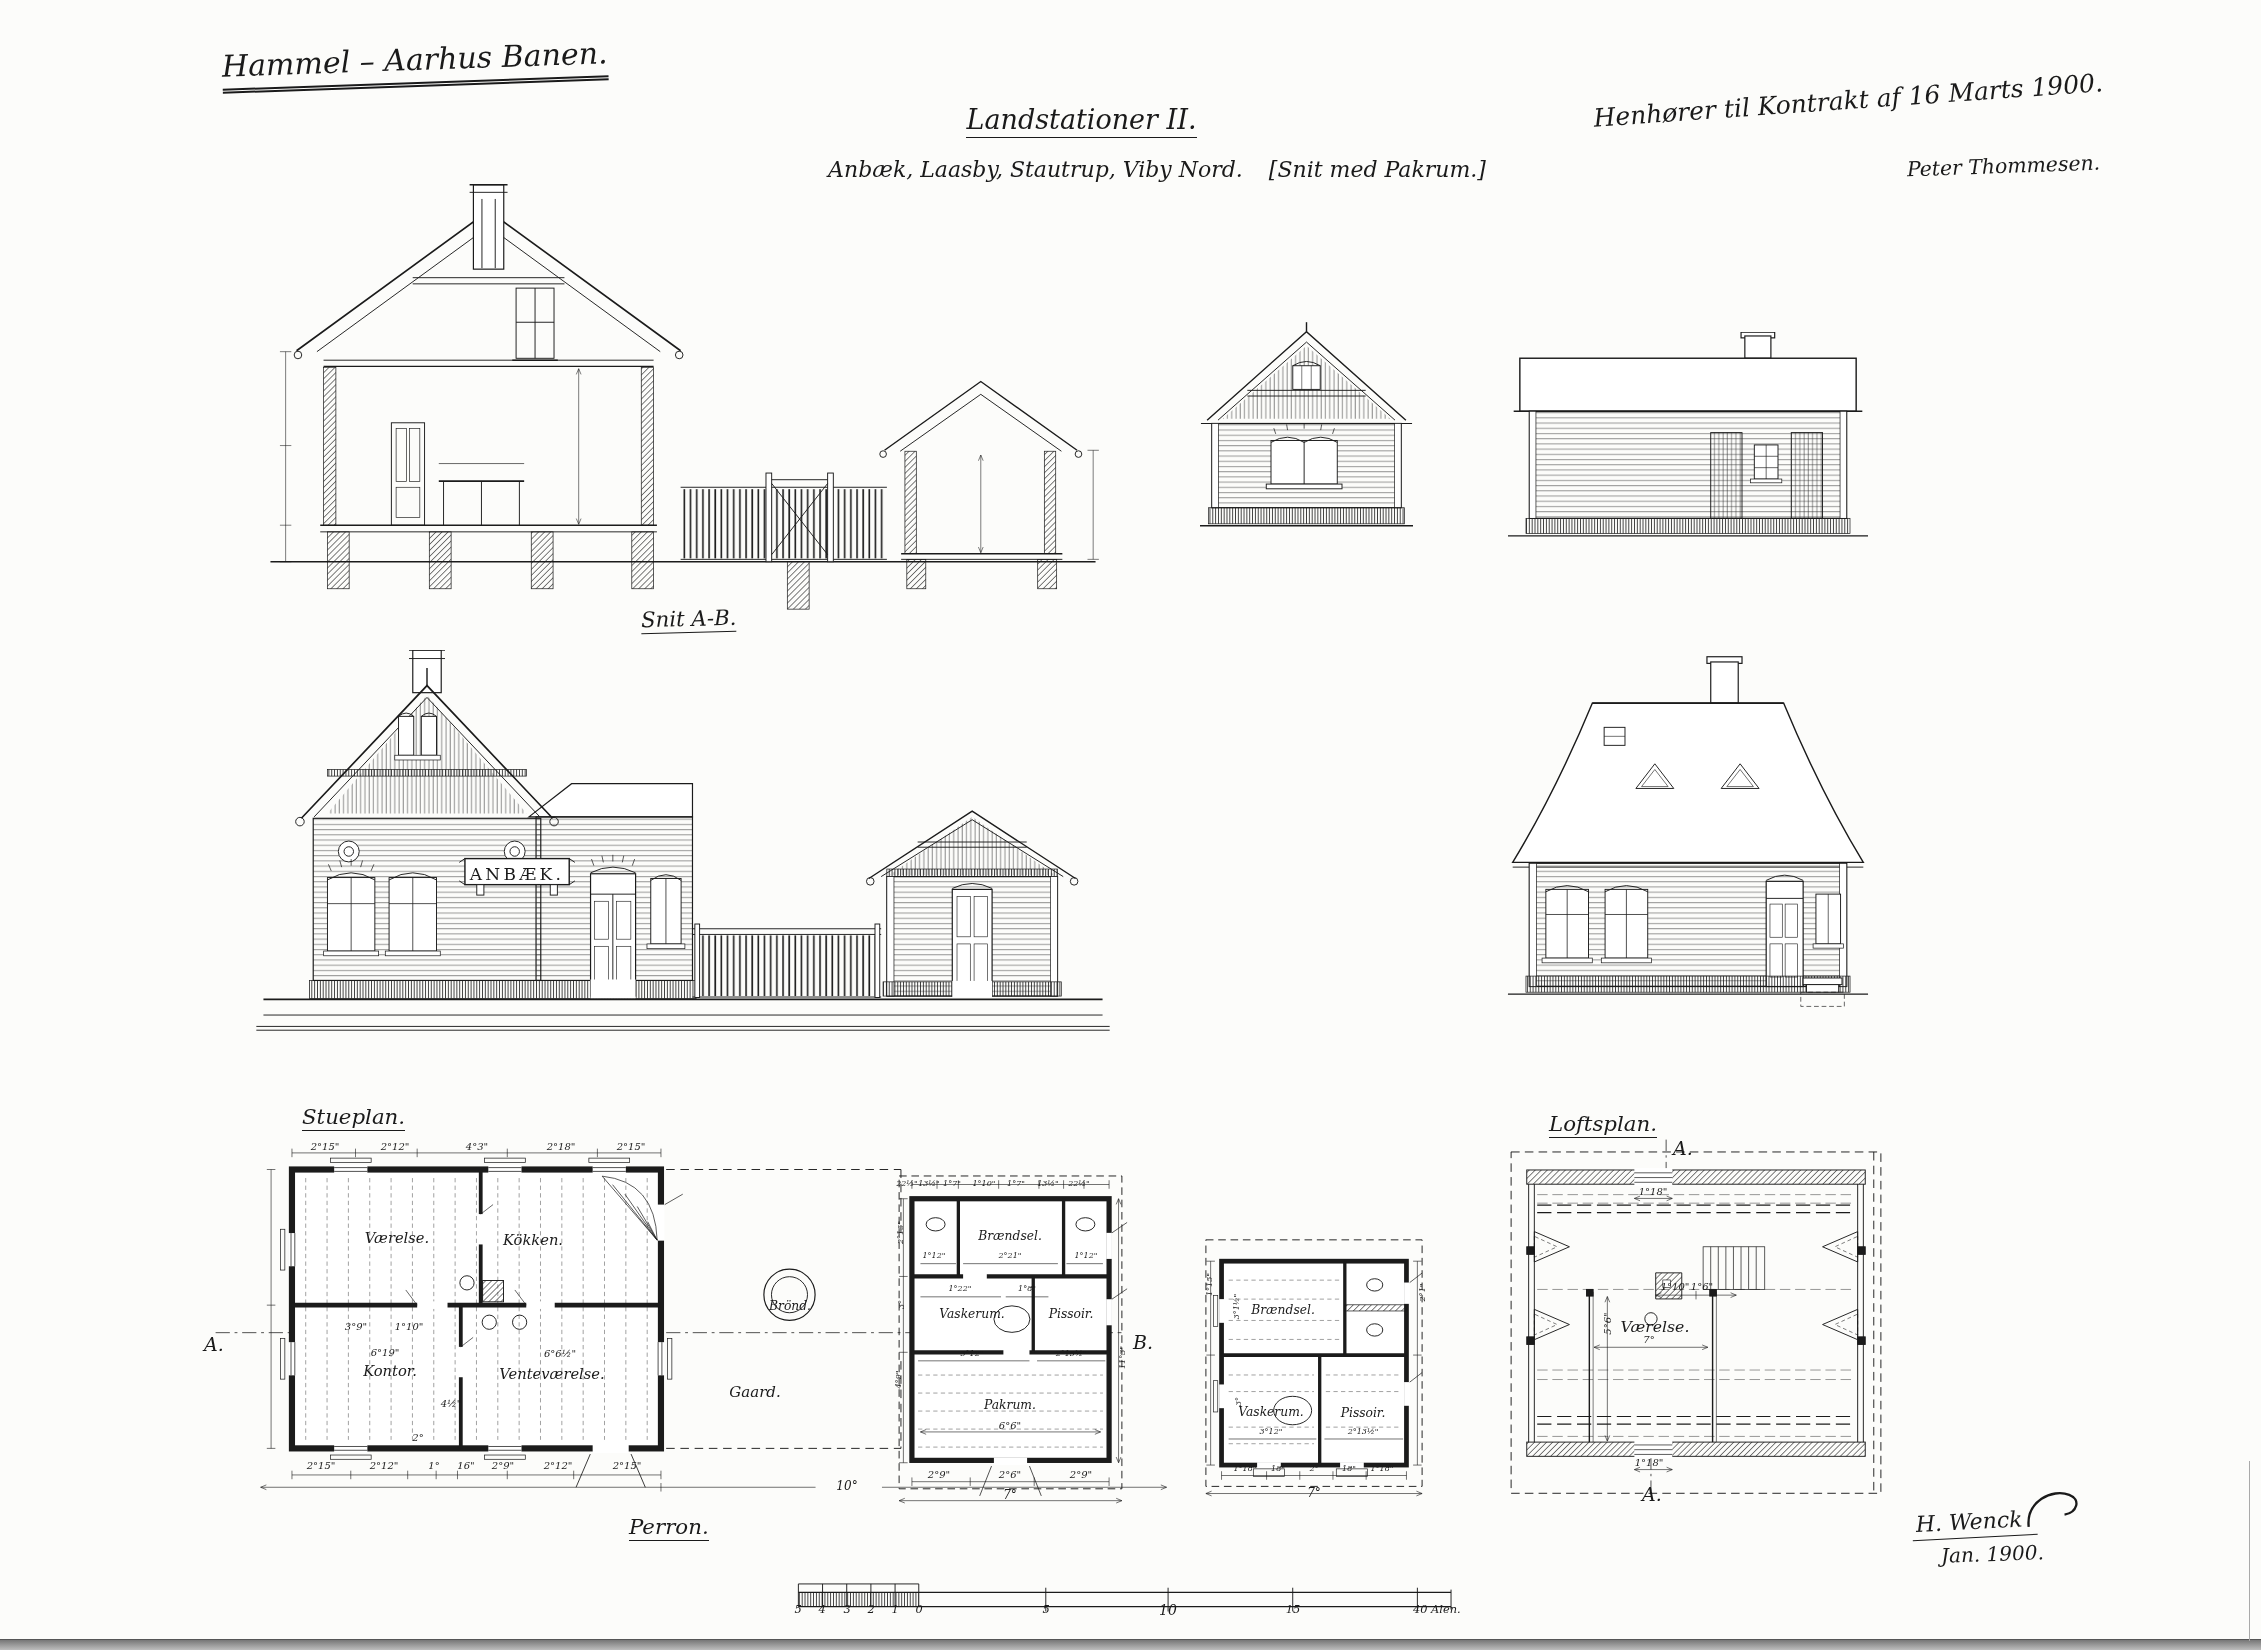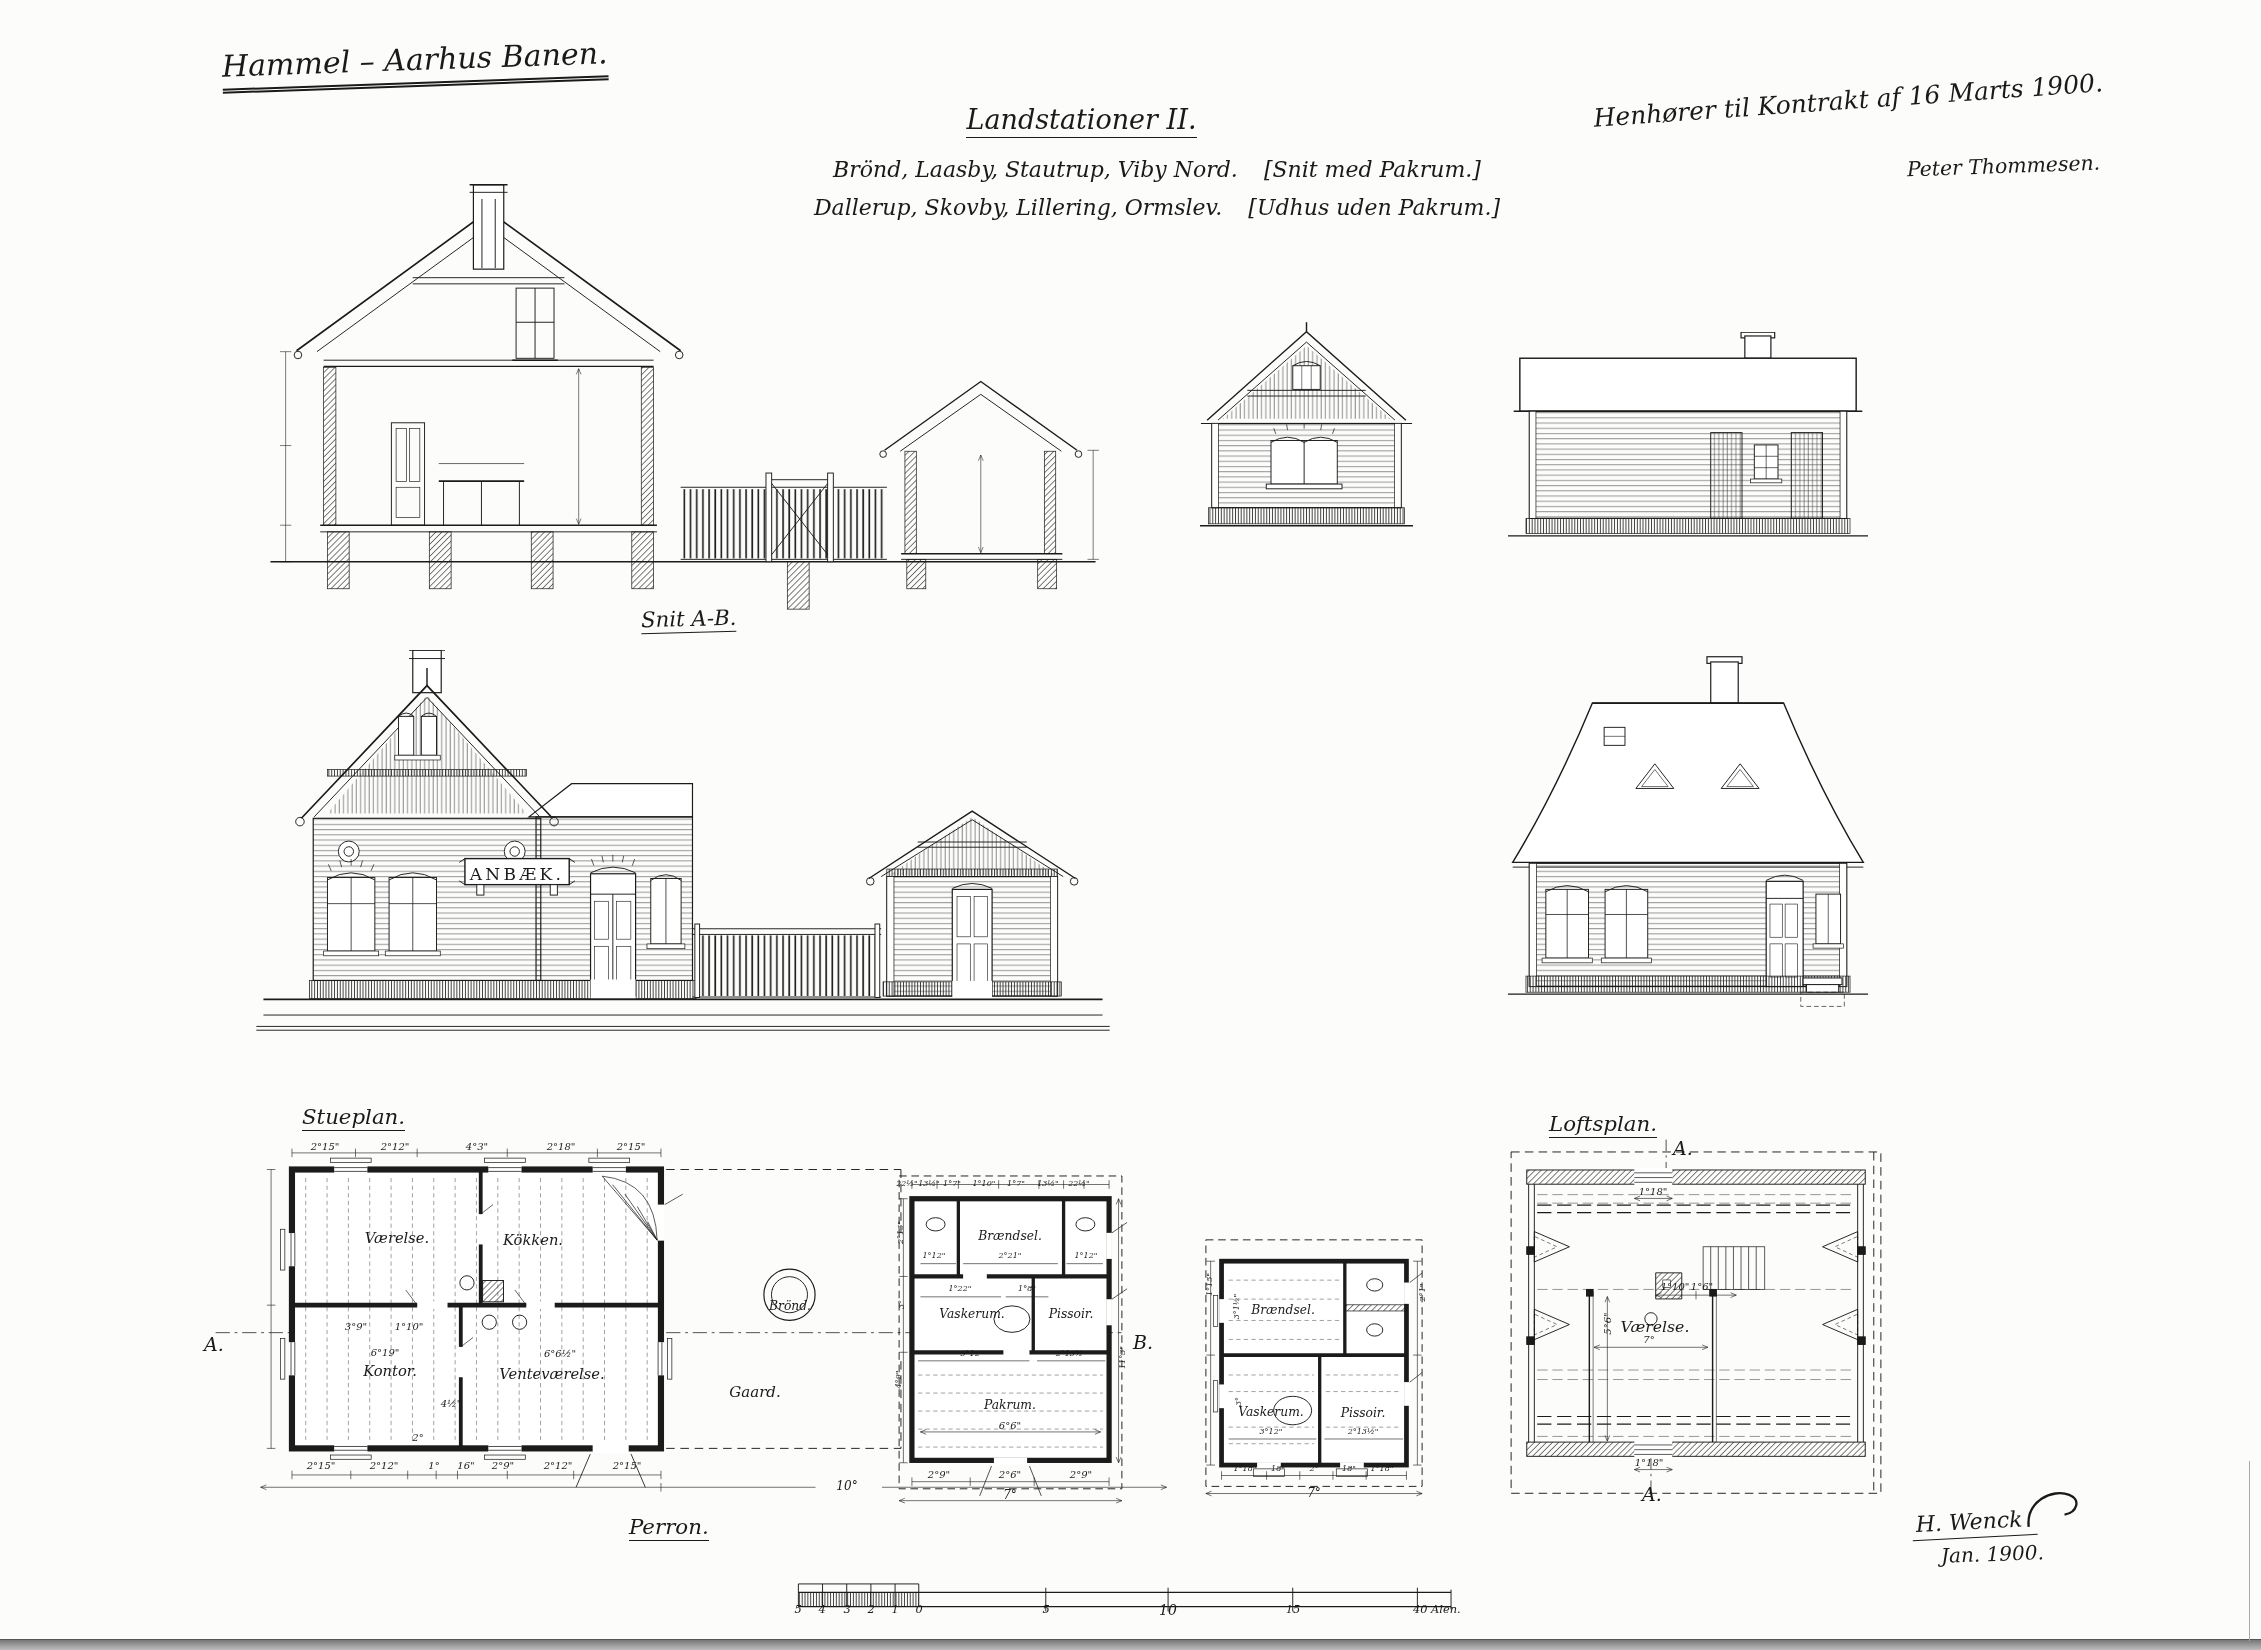--- a/index.html
+++ b/index.html
@@ -47,26 +47,22 @@
     </defs>
   </svg>
 
   <div class="t u2" style="left:222px;top:42px;font-size:30px;transform:rotate(-2deg)">Hammel – Aarhus Banen.</div>
 
   <div class="abs" style="left:892px;top:104px;width:379px;text-align:center">
     <span class="t u1" style="position:static;font-size:27px">Landstationer II.</span>
   </div>
 
   <div class="abs" style="left:768px;top:157px;width:778px;display:flex;justify-content:center;gap:26px">
-    <span class="t" style="position:static;font-size:22px">Brönd, Laasby, Stautrup, Viby Nord.</span>
+    <span class="t" style="position:static;font-size:22px">Anbæk, Laasby, Stautrup, Viby Nord.</span>
     <span class="t" style="position:static;font-size:22px">[Snit med Pakrum.]</span>
-  </div>
-  <div class="abs" style="left:768px;top:195px;width:778px;display:flex;justify-content:center;gap:26px">
-    <span class="t" style="position:static;font-size:22px">Dallerup, Skovby, Lillering, Ormslev.</span>
-    <span class="t" style="position:static;font-size:22px">[Udhus uden Pakrum.]</span>
   </div>
 
   <div class="t" style="left:1593px;top:86px;font-size:25px;transform:rotate(-4deg)">Henhører til Kontrakt af 16 Marts 1900.</div>
   <div class="t" style="left:1885px;top:154px;width:237px;text-align:center;font-size:20.4px;transform:rotate(-2deg)">Peter Thommesen.</div>
 
   <svg class="abs" style="left:256px;top:180px" width="854" height="441" viewBox="0 0 1800 930">
     <g stroke="#1b1b1b" fill="none" stroke-width="2">
       <line x1="30" y1="805" x2="1770" y2="805" stroke-width="3.5"></line>
       <line x1="135" y1="728" x2="845" y2="728" stroke-width="3"></line>
       <line x1="135" y1="742" x2="845" y2="742"></line>

